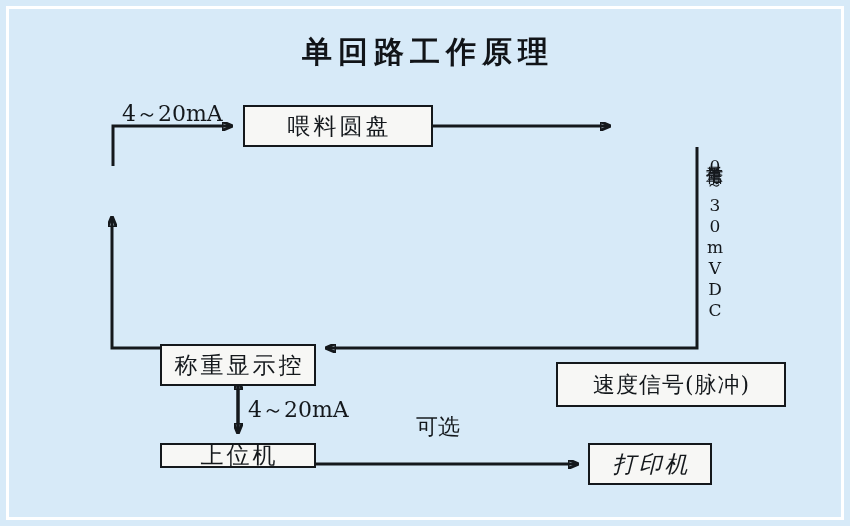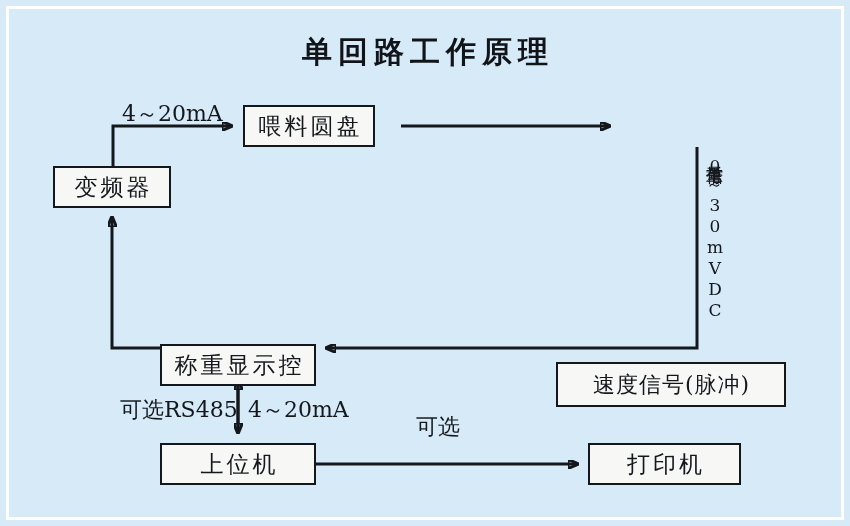--- a/index.html
+++ b/index.html
@@ -101,48 +101,44 @@
     <path d="M697,147 L697,348 L326,348" marker-end="url(#ah)"></path>
 
     <path d="M160,348 L112,348 L112,217" marker-end="url(#ah)"></path>
 
     <path d="M238,380 L238,433" marker-end="url(#ah)"></path>
     <path d="M238,433 L238,380" marker-end="url(#ah)"></path>
 
     <path d="M316,464 L578,464" marker-end="url(#ah)"></path>
   </svg>
 
-  <div class="node" style="left:53px;top:166px;width:118px;height:42px;">
-    <span>变频器</span>
-  </div>
 
-  <div class="node" style="left:243px;top:105px;width:132px;height:42px;text-align:center;">
+  <div class="node" style="left:243px;top:105px;width:190px;height:42px;text-align:center;">
     <span>喂料圆盘</span>
   </div>
 
 
   <div class="node" style="left:160px;top:344px;width:156px;height:42px;">
     <span>称重显示控</span>
   </div>
 
   <div class="node tight" style="left:556px;top:362px;width:230px;height:45px;font-size:22px;">
     <span>速度信号(脉冲)</span>
   </div>
 
-  <div class="node" style="left:160px;top:443px;width:156px;height:42px;">
+  <div class="node" style="left:160px;top:443px;width:156px;height:25px;">
     <span>上位机</span>
   </div>
 
-  <div class="node" style="left:588px;top:443px;width:153px;height:42px;">
+  <div class="node" style="left:588px;top:443px;width:124px;height:42px;font-style:italic;">
     <span>打印机</span>
   </div>
 
   <div class="lbl" style="left:122px;top:99px;">4～20mA</div>
 
   <div class="vlbl" style="left:704px;top:152px;">重量信号0～30mVDC</div>
 
-  <div class="lbl" style="left:120px;top:395px;">可选RS485</div>
 
   <div class="lbl" style="left:248px;top:395px;">4～20mA</div>
 
   <div class="lbl" style="left:416px;top:412px;">可选</div>
 
 </div>
 
 </body></html>

